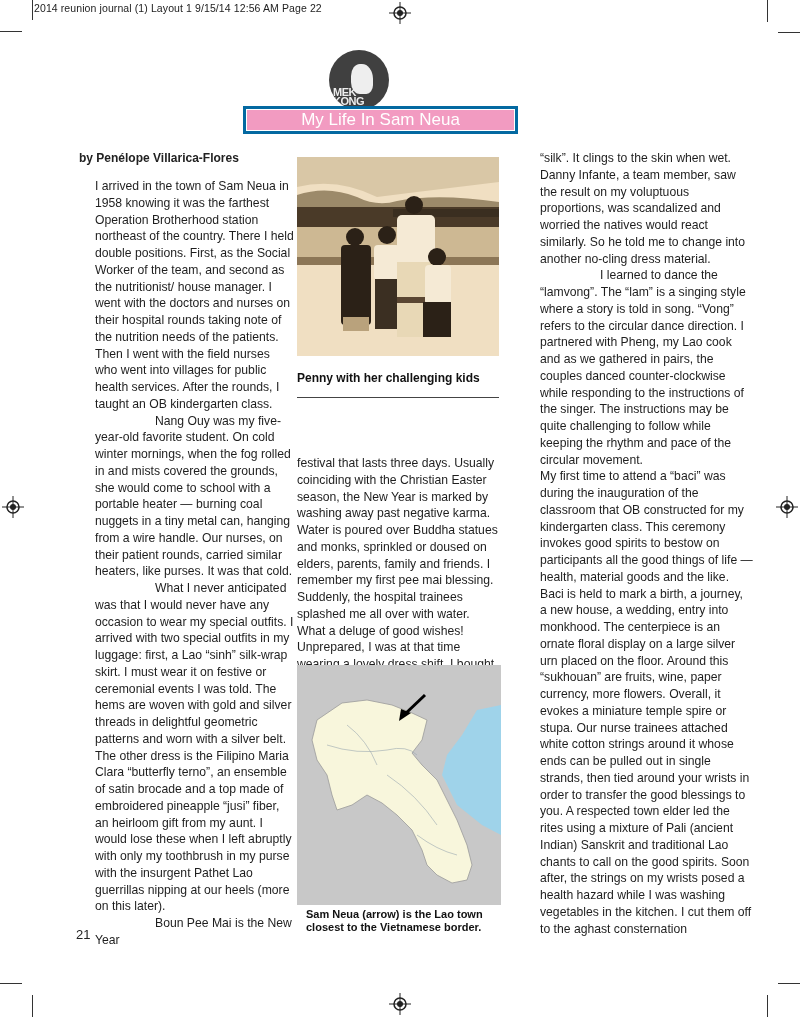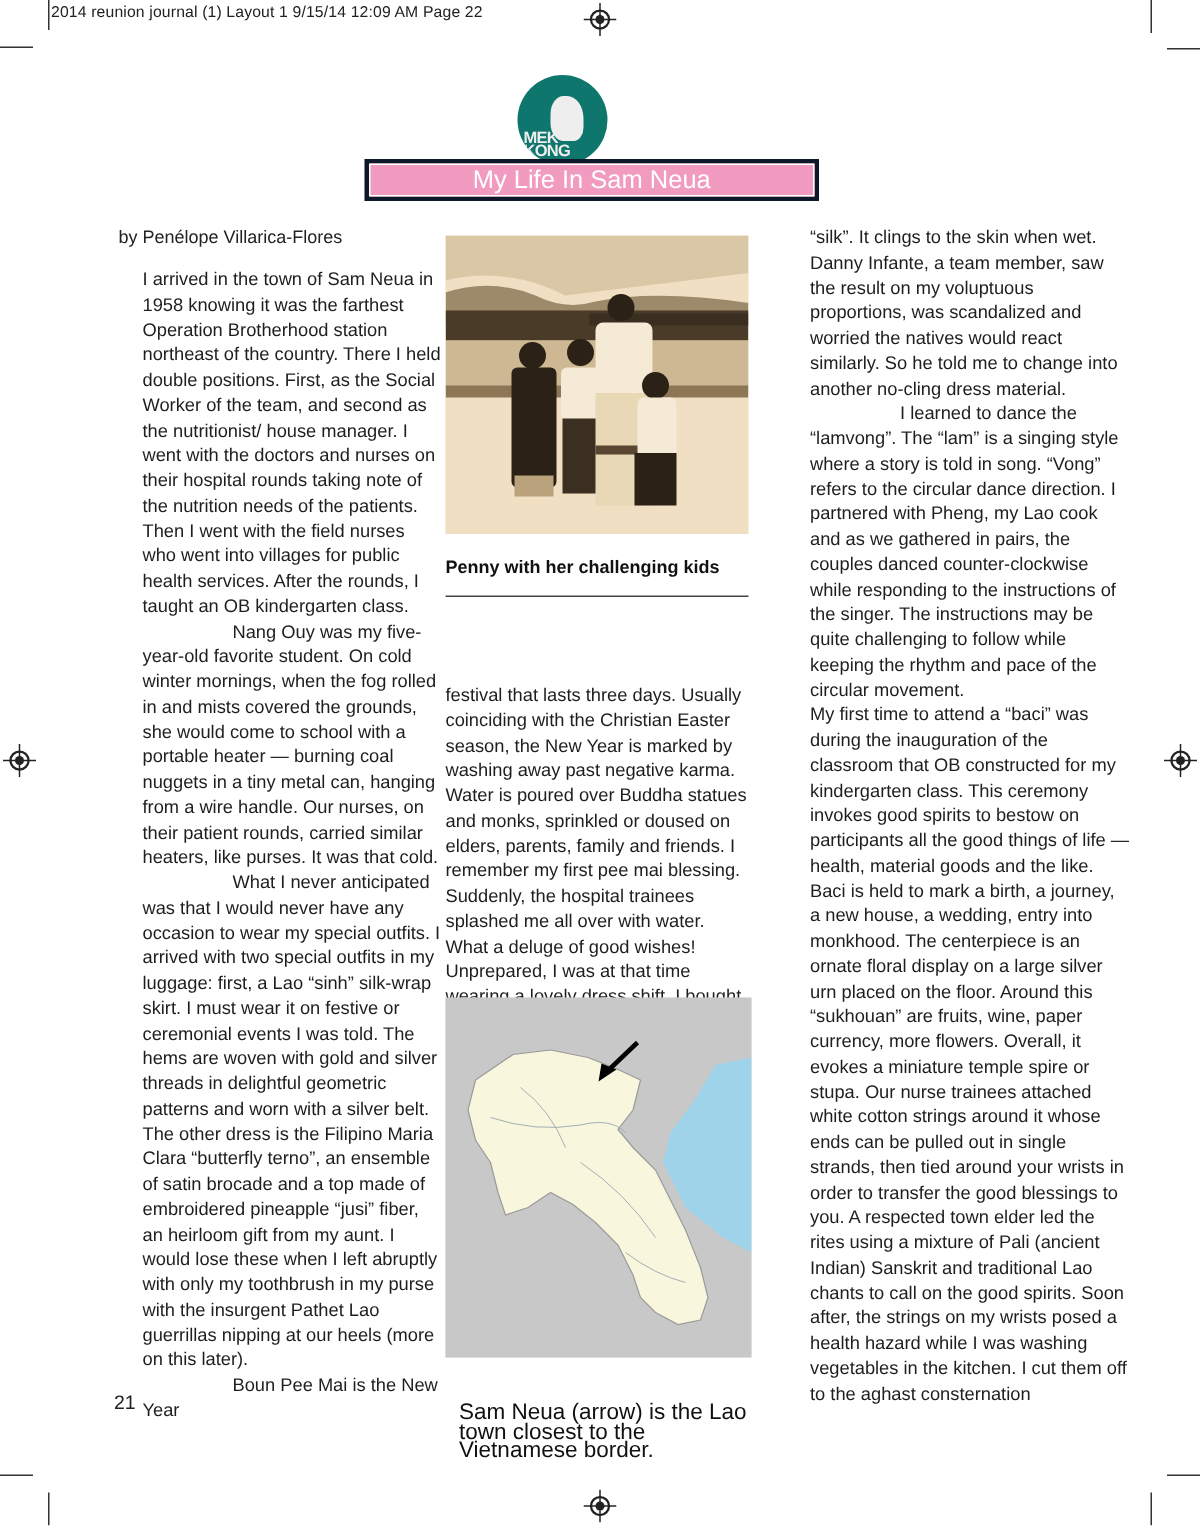--- a/index.html
+++ b/index.html
@@ -1,42 +1,42 @@
 <!DOCTYPE html>
 <html><head>
 <meta charset="utf-8">
 <style>
   html, body { margin:0; padding:0; background:#fff; }
   body { width:800px; height:1017px; position:relative; overflow:hidden; font-family:"Liberation Sans", sans-serif; color:#1a1a1a; }
   .slug { position:absolute; left:34px; top:2px; font-size:10.5px; letter-spacing:0.1px; color:#222; }
   .crop { position:absolute; background:#333; }
   .reg { position:absolute; width:22px; height:22px; }
-  .logo { position:absolute; left:345px; top:50px; width:60px; height:60px; border-radius:50%; background:#0f766e; overflow:hidden; }
+  .logo { position:absolute; left:329px; top:50px; width:60px; height:60px; border-radius:50%; background:#404040; overflow:hidden; }
   .logo .shape { position:absolute; left:22px; top:14px; width:22px; height:30px; background:#eee; border-radius:40% 50% 30% 40%; }
   .logo .txt { position:absolute; left:4px; top:38px; font-size:11px; font-weight:bold; color:#eee; line-height:9px; letter-spacing:-0.5px; }
-  .title-box { position:absolute; left:243px; top:106px; width:303px; height:28px; background:#0f172a; }
+  .title-box { position:absolute; left:243px; top:106px; width:275px; height:28px; background:#0369a1; }
   .title-inner { position:absolute; left:3px; top:3px; right:3px; bottom:3px; border:1px solid #fff; background:#f29bc1; color:#fff; font-size:17px; text-align:center; line-height:20px; }
-  .byline { position:absolute; left:79px; top:151px; font-size:12px; font-weight:normal; color:#222; }
+  .byline { position:absolute; left:79px; top:151px; font-size:12px; font-weight:bold; color:#222; }
   .col { position:absolute; font-size:12.2px; line-height:16.75px; color:#1e1e1e; }
   .col p { margin:0; }
   .indent { text-indent:60px; }
   .col1 { left:75px; top:178px; width:200px;margin-left:20px; }
   .col2 { left:297px; top:455px; width:202px; }
   .col3 { left:540px; top:150px; width:213px; }
   .photo { position:absolute; left:297px; top:157px; width:202px; height:199px; background:#f0dfc2; overflow:hidden; }
   .caption1 { position:absolute; left:297px; top:371px; font-size:12px; font-weight:bold; color:#111; }
   .rule { position:absolute; left:297px; top:397px; width:202px; height:1px; background:#444; }
   .map { position:absolute; left:297px; top:665px; width:204px; height:240px; background:#c8c8c8; overflow:hidden; }
-  .caption2 { position:absolute; left:306px; top:936px; font-size:15px; font-weight:normal; line-height:12.5px; color:#111; width:200px; }
+  .caption2 { position:absolute; left:306px; top:908px; font-size:11px; font-weight:bold; line-height:12.5px; color:#111; width:200px; }
   .pagenum { position:absolute; left:76px; top:927px; font-size:13px; color:#222;text-align:right; }
 </style>
 </head>
 <body>
 
-<div class="slug">2014  reunion  journal  (1)  Layout 1   9/15/14   12:09 AM   Page 22</div>
+<div class="slug">2014  reunion  journal  (1)  Layout 1   9/15/14   12:56 AM   Page 22</div>
 
 <div class="crop" style="left:32px;top:0;width:1px;height:20px;"></div>
 <div class="crop" style="left:0;top:31px;width:22px;height:1px;"></div>
 <div class="crop" style="left:767px;top:0;width:1px;height:22px;"></div>
 <div class="crop" style="left:778px;top:32px;width:22px;height:1px;"></div>
 <div class="crop" style="left:0;top:983px;width:22px;height:1px;"></div>
 <div class="crop" style="left:32px;top:995px;width:1px;height:22px;"></div>
 <div class="crop" style="left:778px;top:983px;width:22px;height:1px;"></div>
 <div class="crop" style="left:767px;top:995px;width:1px;height:22px;"></div>
 

